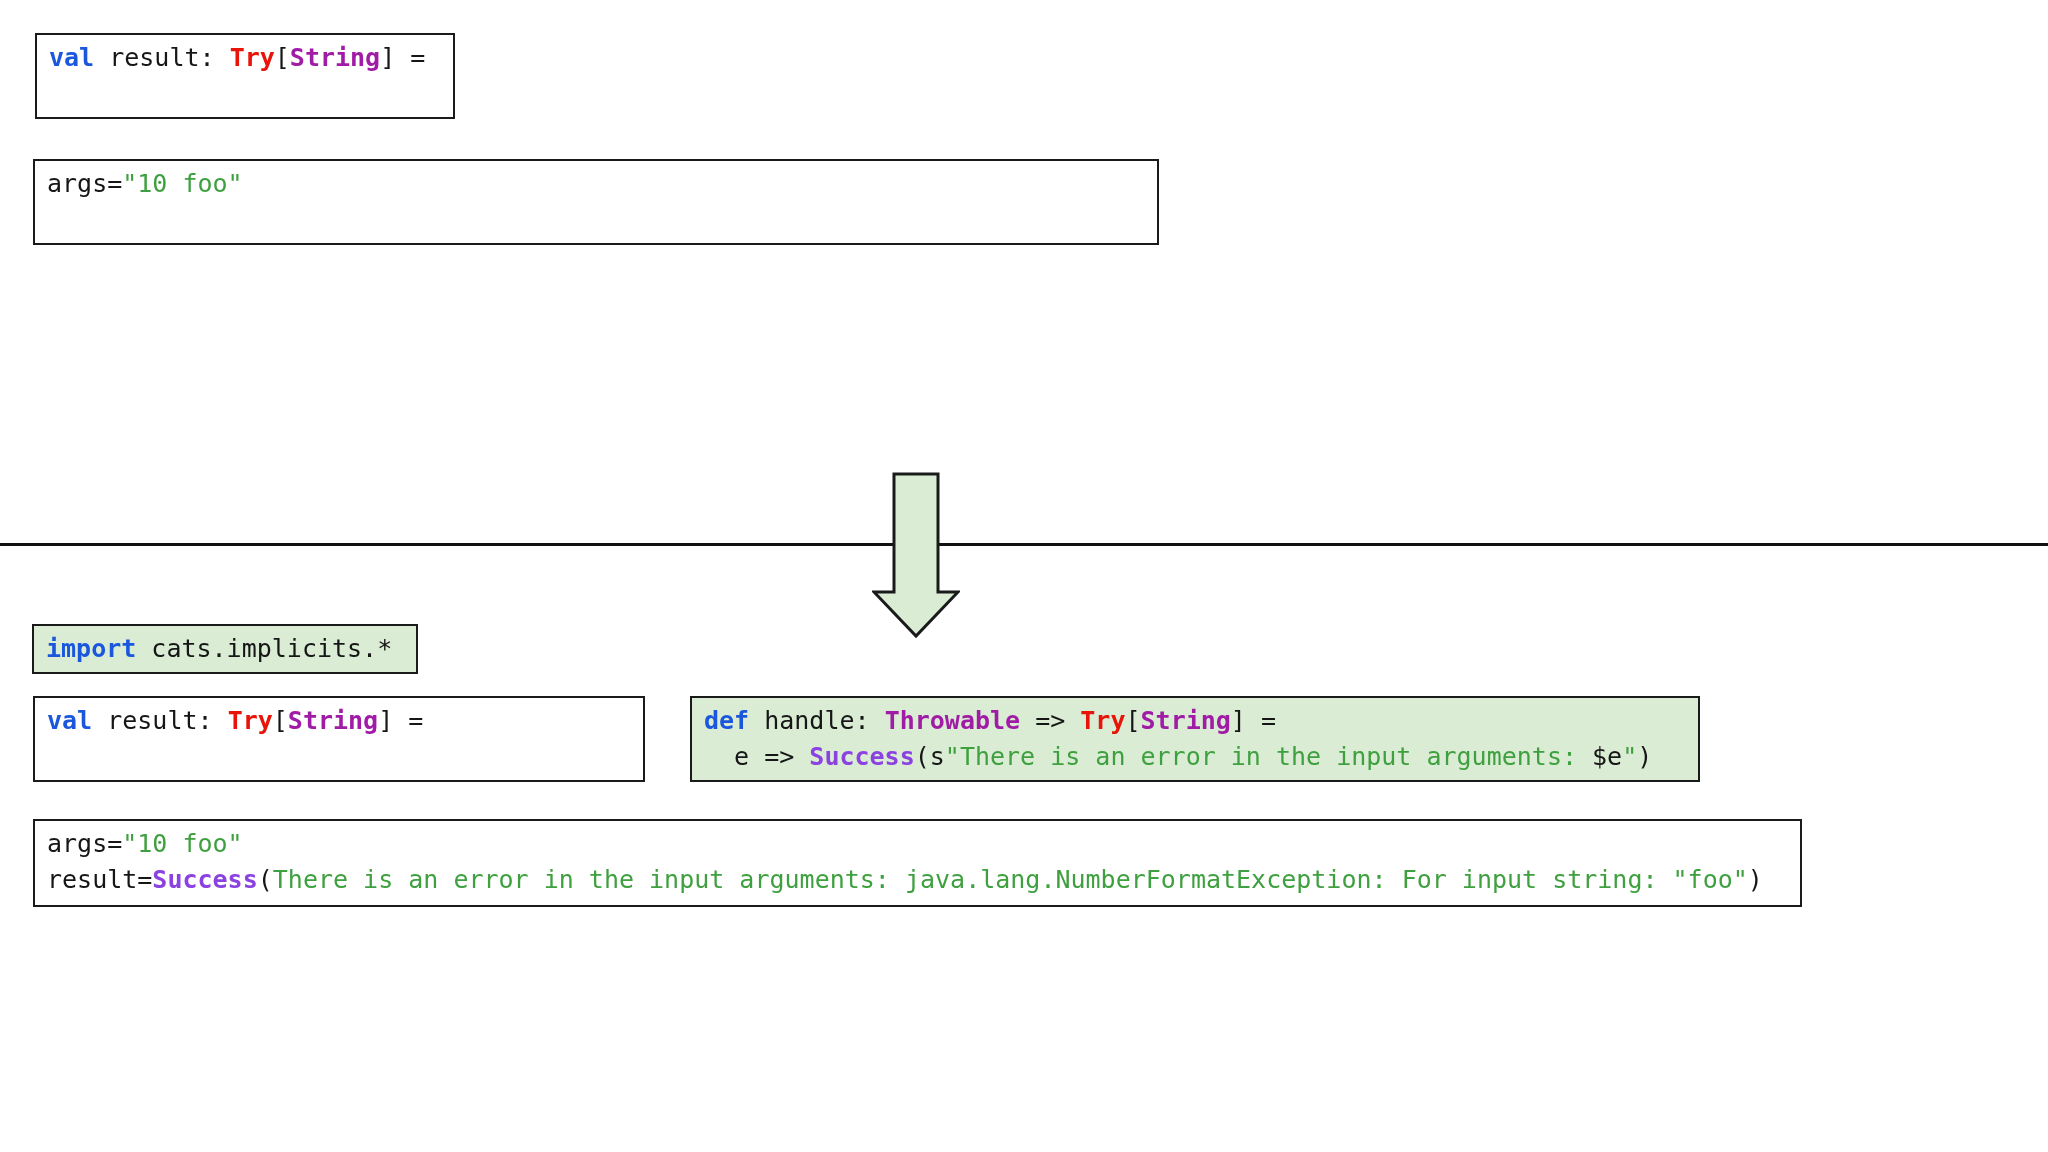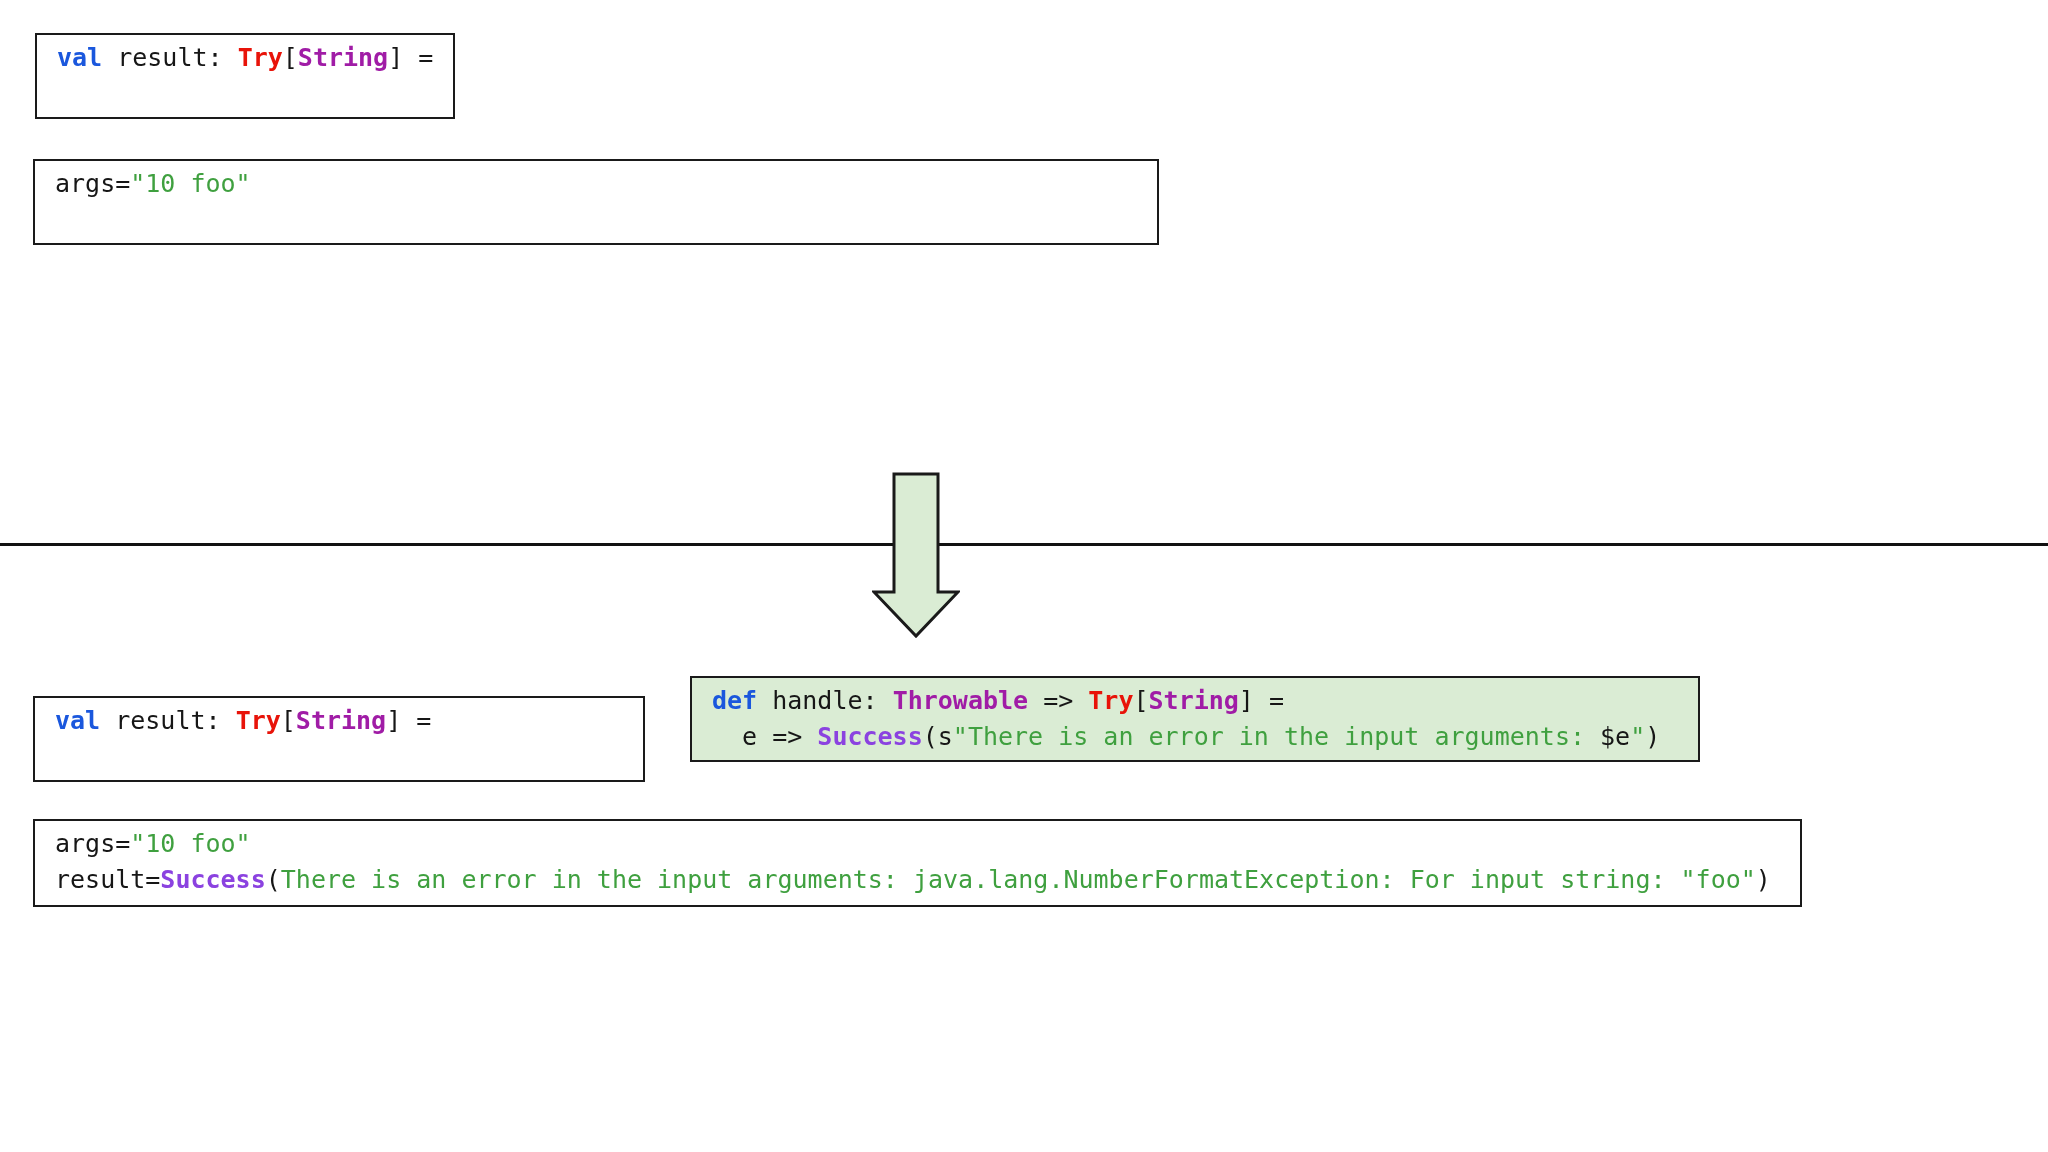--- a/index.html
+++ b/index.html
@@ -10,21 +10,21 @@
   .canvas{
     position:relative; width:2048px; height:1152px; background:#ffffff; overflow:hidden;
     font-family:"DejaVu Sans Mono","Liberation Mono",monospace;
   }
   .codebox{
     position:absolute; box-sizing:border-box;
     border:2px solid #1a1a1a; background:#ffffff;
     padding:5px 12px;
     font-size:25px; line-height:36px; color:var(--plain);
   }
-  .codebox .line{white-space:pre;margin-left:8px;}
+  .codebox .line{white-space:pre;}
   .green-bg{background:var(--greenbg);}
   .tok-kw{color:var(--kw);font-weight:bold;}
   .tok-red{color:var(--red);font-weight:bold;}
   .tok-magenta{color:var(--magenta);font-weight:bold;}
   .tok-violet{color:var(--violet);font-weight:bold;}
   .tok-str{color:var(--str);}
   .tok-plain{color:var(--plain);}
   .tok-hl{background:var(--hl);color:var(--plain);}
   .hline{position:absolute;left:0;top:543px;width:2048px;height:3px;background:var(--line);}
   .arrow-svg{position:absolute;left:872px;top:472px;width:88px;height:168px;z-index:2;}
@@ -41,26 +41,29 @@
   <div class="codebox" style="left:33px; top:159px; width:1126px; height:86px;">
       <div class="line"><span class="tok-plain">args=</span><span class="tok-str">"10 foo"</span></div>
     </div>
 
   <div class="hline"></div>
 
   <svg class="arrow-svg" viewBox="0 0 88 168" xmlns="http://www.w3.org/2000/svg">
     <polygon points="22,2 66,2 66,120 86,120 44,164 2,120 22,120" fill="#daecd4" stroke="#1a1a1a" stroke-width="3" stroke-linejoin="miter"></polygon>
   </svg>
 
+  <div class="codebox green-bg" style="left:32px; top:624px; width:386px; height:50px;">
+      <div class="line"><span class="tok-kw">import</span><span class="tok-plain"> cats.implicits.*</span></div>
+    </div>
 
   <div class="codebox" style="left:33px; top:696px; width:612px; height:86px;">
       <div class="line"><span class="tok-kw">val</span><span class="tok-plain"> result: </span><span class="tok-red">Try</span><span class="tok-plain">[</span><span class="tok-magenta">String</span><span class="tok-plain">] =</span></div>
     </div>
 
-  <div class="codebox green-bg" style="left:690px; top:676px; width:1010px; height:86px;">
+  <div class="codebox green-bg" style="left:690px; top:696px; width:1010px; height:86px;">
       <div class="line"><span class="tok-kw">def</span><span class="tok-plain"> handle: </span><span class="tok-magenta">Throwable</span><span class="tok-plain"> =&gt; </span><span class="tok-red">Try</span><span class="tok-plain">[</span><span class="tok-magenta">String</span><span class="tok-plain">] =</span></div>
       <div class="line"><span class="tok-plain">  e =&gt; </span><span class="tok-violet">Success</span><span class="tok-plain">(s</span><span class="tok-str">"There is an error in the input arguments: </span><span class="tok-plain">$e</span><span class="tok-str">"</span><span class="tok-plain">)</span></div>
     </div>
 
   <div class="codebox" style="left:33px; top:819px; width:1769px; height:88px;">
       <div class="line"><span class="tok-plain">args=</span><span class="tok-str">"10 foo"</span></div>
       <div class="line"><span class="tok-plain">result=</span><span class="tok-violet">Success</span><span class="tok-plain">(</span><span class="tok-str">There is an error in the input arguments: java.lang.NumberFormatException: For input string: "foo"</span><span class="tok-plain">)</span></div>
     </div>
 
 </div>

